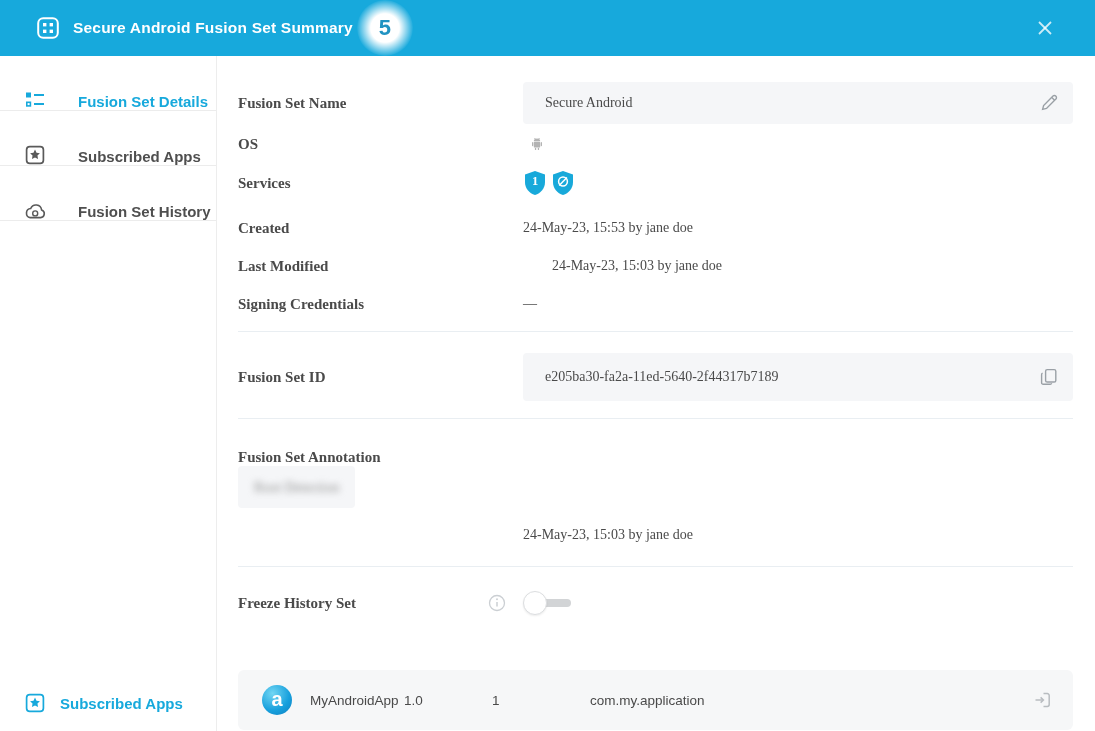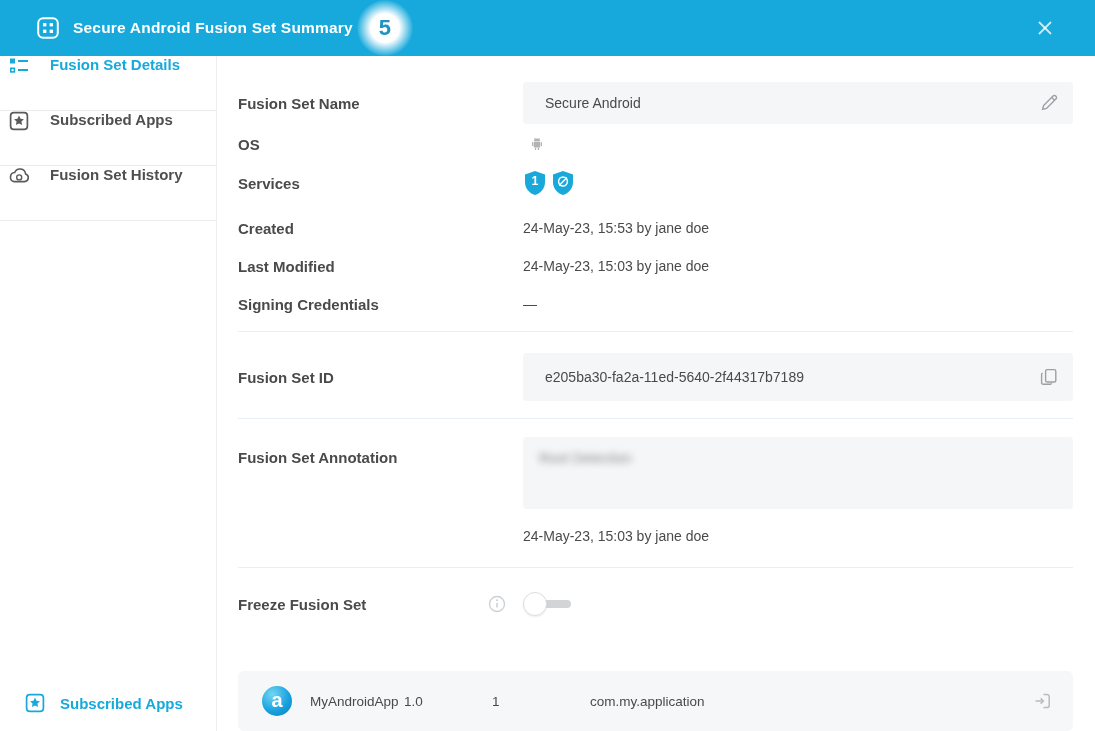--- a/index.html
+++ b/index.html
@@ -28,58 +28,58 @@
     color:#2193c2; font-size:22px; font-weight:bold;
   }
   .close-btn { margin-left:auto; cursor:pointer; display:flex; padding:4px; }
   
   .body { display:flex; height:675px; }
   .sidebar {
     width:217px; flex-shrink:0; border-right:1px solid #ededed;
     position:relative; background:#fff;
   }
   .side-item {
-    height:55px; display:flex; align-items:flex-start; gap:20px;
-    padding-left:8px; border-bottom:1px solid #ececec;
+    height:55px; display:flex; align-items:flex-end; gap:32px;
+    padding-left:24px; border-bottom:1px solid #ececec;
     font-weight:bold; font-size:15px; color:#4f4f4f; cursor:pointer;
   }
   .side-item.active { color:#17a9dc; }
   .side-item .ic { width:22px; display:flex; justify-content:center; color:#5a5a5a; }
   .side-item.active .ic, .side-item.accent .ic { color:#17a9dc; }
   .side-bottom {
     position:absolute; bottom:0; left:0; width:100%; height:56px;
     display:flex; align-items:center; gap:14px; padding-left:24px;
     font-weight:bold; font-size:15px; color:#17a9dc; cursor:pointer;
   }
   .side-bottom .ic { width:22px; display:flex; justify-content:center; color:#17a9dc; }
   
   .main { flex:1; padding:0 22px 0 21px; overflow:hidden; }
-  .row { display:flex; align-items:center; }
+  .row { display:flex; align-items:center;font-family:Liberation Serif, serif; }
   .row .lbl { width:285px; flex-shrink:0; font-weight:bold; font-size:15px; color:#4a4a4a; }
   .row .val { flex:1; display:flex; align-items:center; font-size:14px; color:#4a4a4a; }
   .field {
     position:relative; flex:1; background:#f5f6f8; border-radius:4px;
     display:flex; align-items:center; padding:0 44px 0 22px;
     font-size:14px; color:#4a4a4a;
   }
   .field .trail-ic { position:absolute; right:14px; top:50%; transform:translateY(-50%); cursor:pointer; display:flex; }
   .divider { height:1px; background:#e9eef2; }
   .muted { color:#9b9b9b; font-size:13px; }
   .blurred { filter: blur(3.5px); color:#8a8a8a; font-size:14px; }
   
   .r-name { margin-top:26px; } .r-name .field { height:42px; }
   .r-os { margin-top:8px; height:24px; }
   .r-services { margin-top:14px; height:26px; }
   .r-created { margin-top:22px; height:20px; }
-  .r-modified { margin-top:18px; height:20px; }
+  .r-modified { margin-top:18px; height:20px;gap:29px; }
   .r-signing { margin-top:18px; height:20px; }
   .d1 { margin-top:17px; }
   .r-id { margin-top:21px; } .r-id .field { height:48px; }
   .d2 { margin-top:17px; }
-  .r-anno { margin-top:18px; align-items:flex-start; }
+  .r-anno { margin-top:18px; align-items:flex-start;flex-direction:column; }
   .r-anno .lbl { padding-top:12px; }
   .anno-box {
     flex:1; height:72px; background:#f5f6f8; border-radius:4px;
     padding:12px 16px; overflow:hidden;
   }
   .r-meta { margin-top:19px; height:16px; }
   .d3 { margin-top:23px; }
   .r-freeze { margin-top:19px; height:34px; }
   .r-freeze .lbl { display:flex; align-items:center; justify-content:space-between; padding-right:17px; }
   
@@ -277,21 +277,21 @@
 
       <div class="row r-meta">
         <div class="lbl"></div>
         <div class="val muted">24-May-23, 15:03 by jane doe</div>
       </div>
 
       <div class="divider d3"></div>
 
       <div class="row r-freeze">
         <div class="lbl">
-          <span>Freeze Fusion Set</span>
+          <span>Freeze History Set</span>
           <span style="display:flex">
             <svg width="18" height="18" viewBox="0 0 18 18">
               <circle cx="9" cy="9" r="7.5" fill="none" stroke="#cbcfd3" stroke-width="1.3"></circle>
               <line x1="9" y1="8" x2="9" y2="12.6" stroke="#cbcfd3" stroke-width="1.5"></line>
               <circle cx="9" cy="5.3" r="0.95" fill="#cbcfd3"></circle>
             </svg>
           </span>
         </div>
         <div class="val">
           <div class="toggle">

